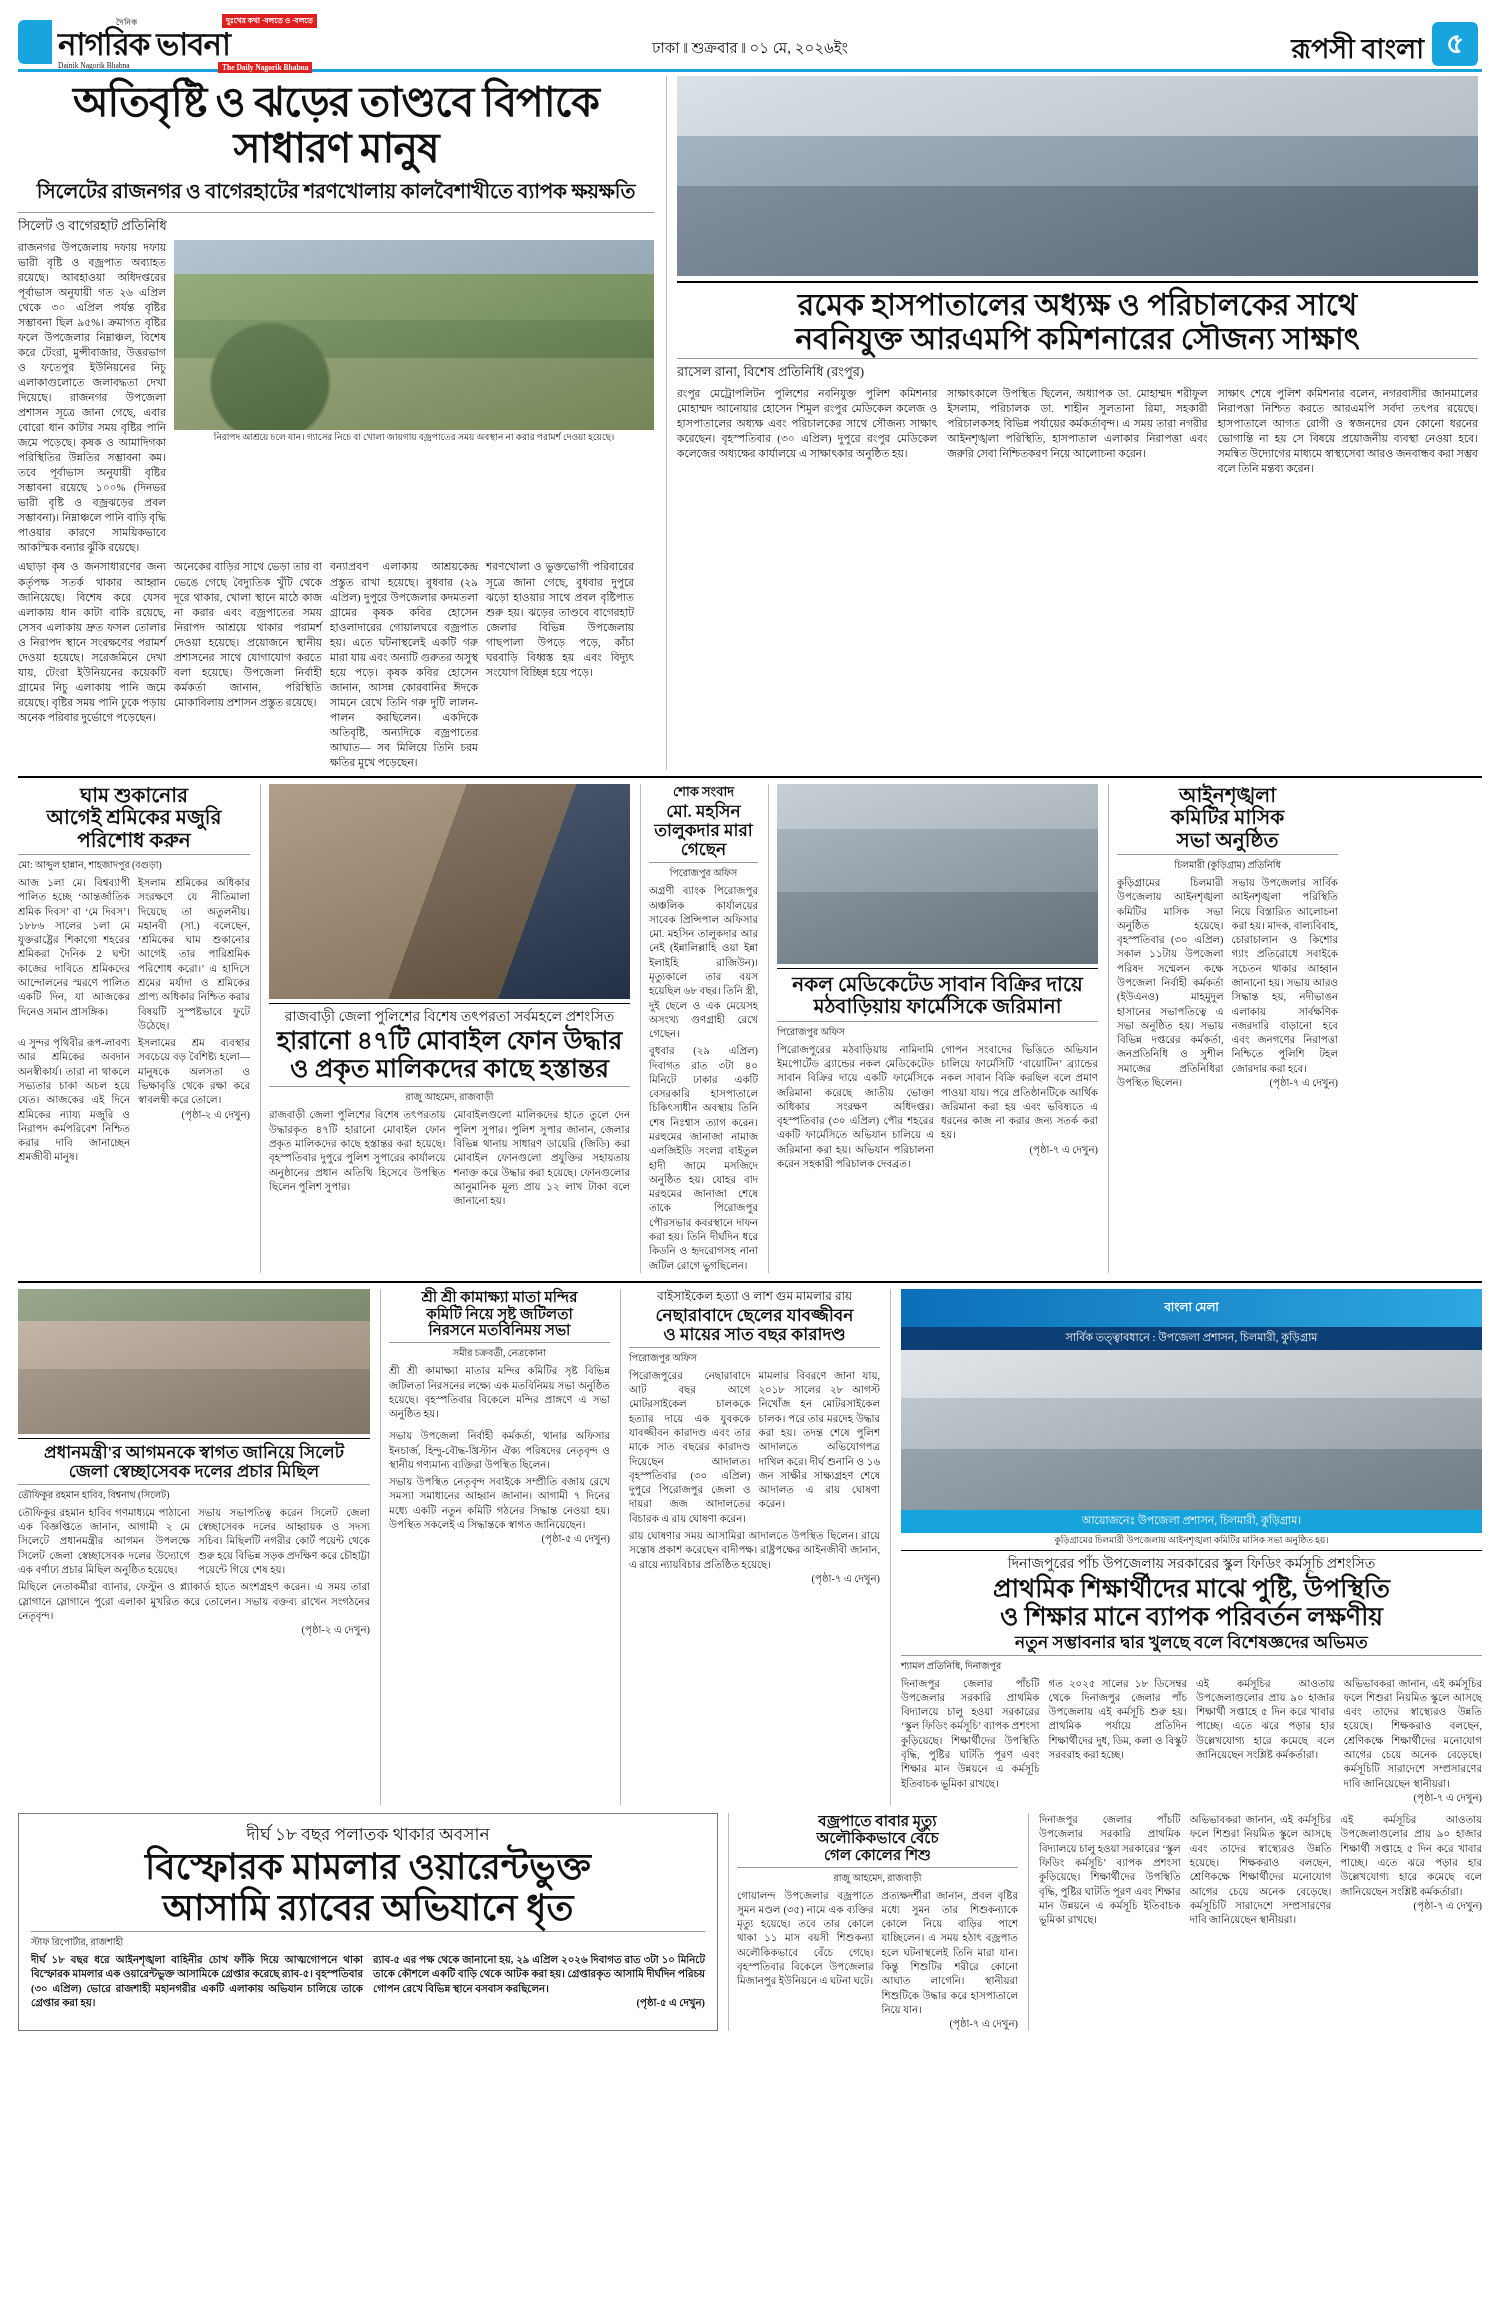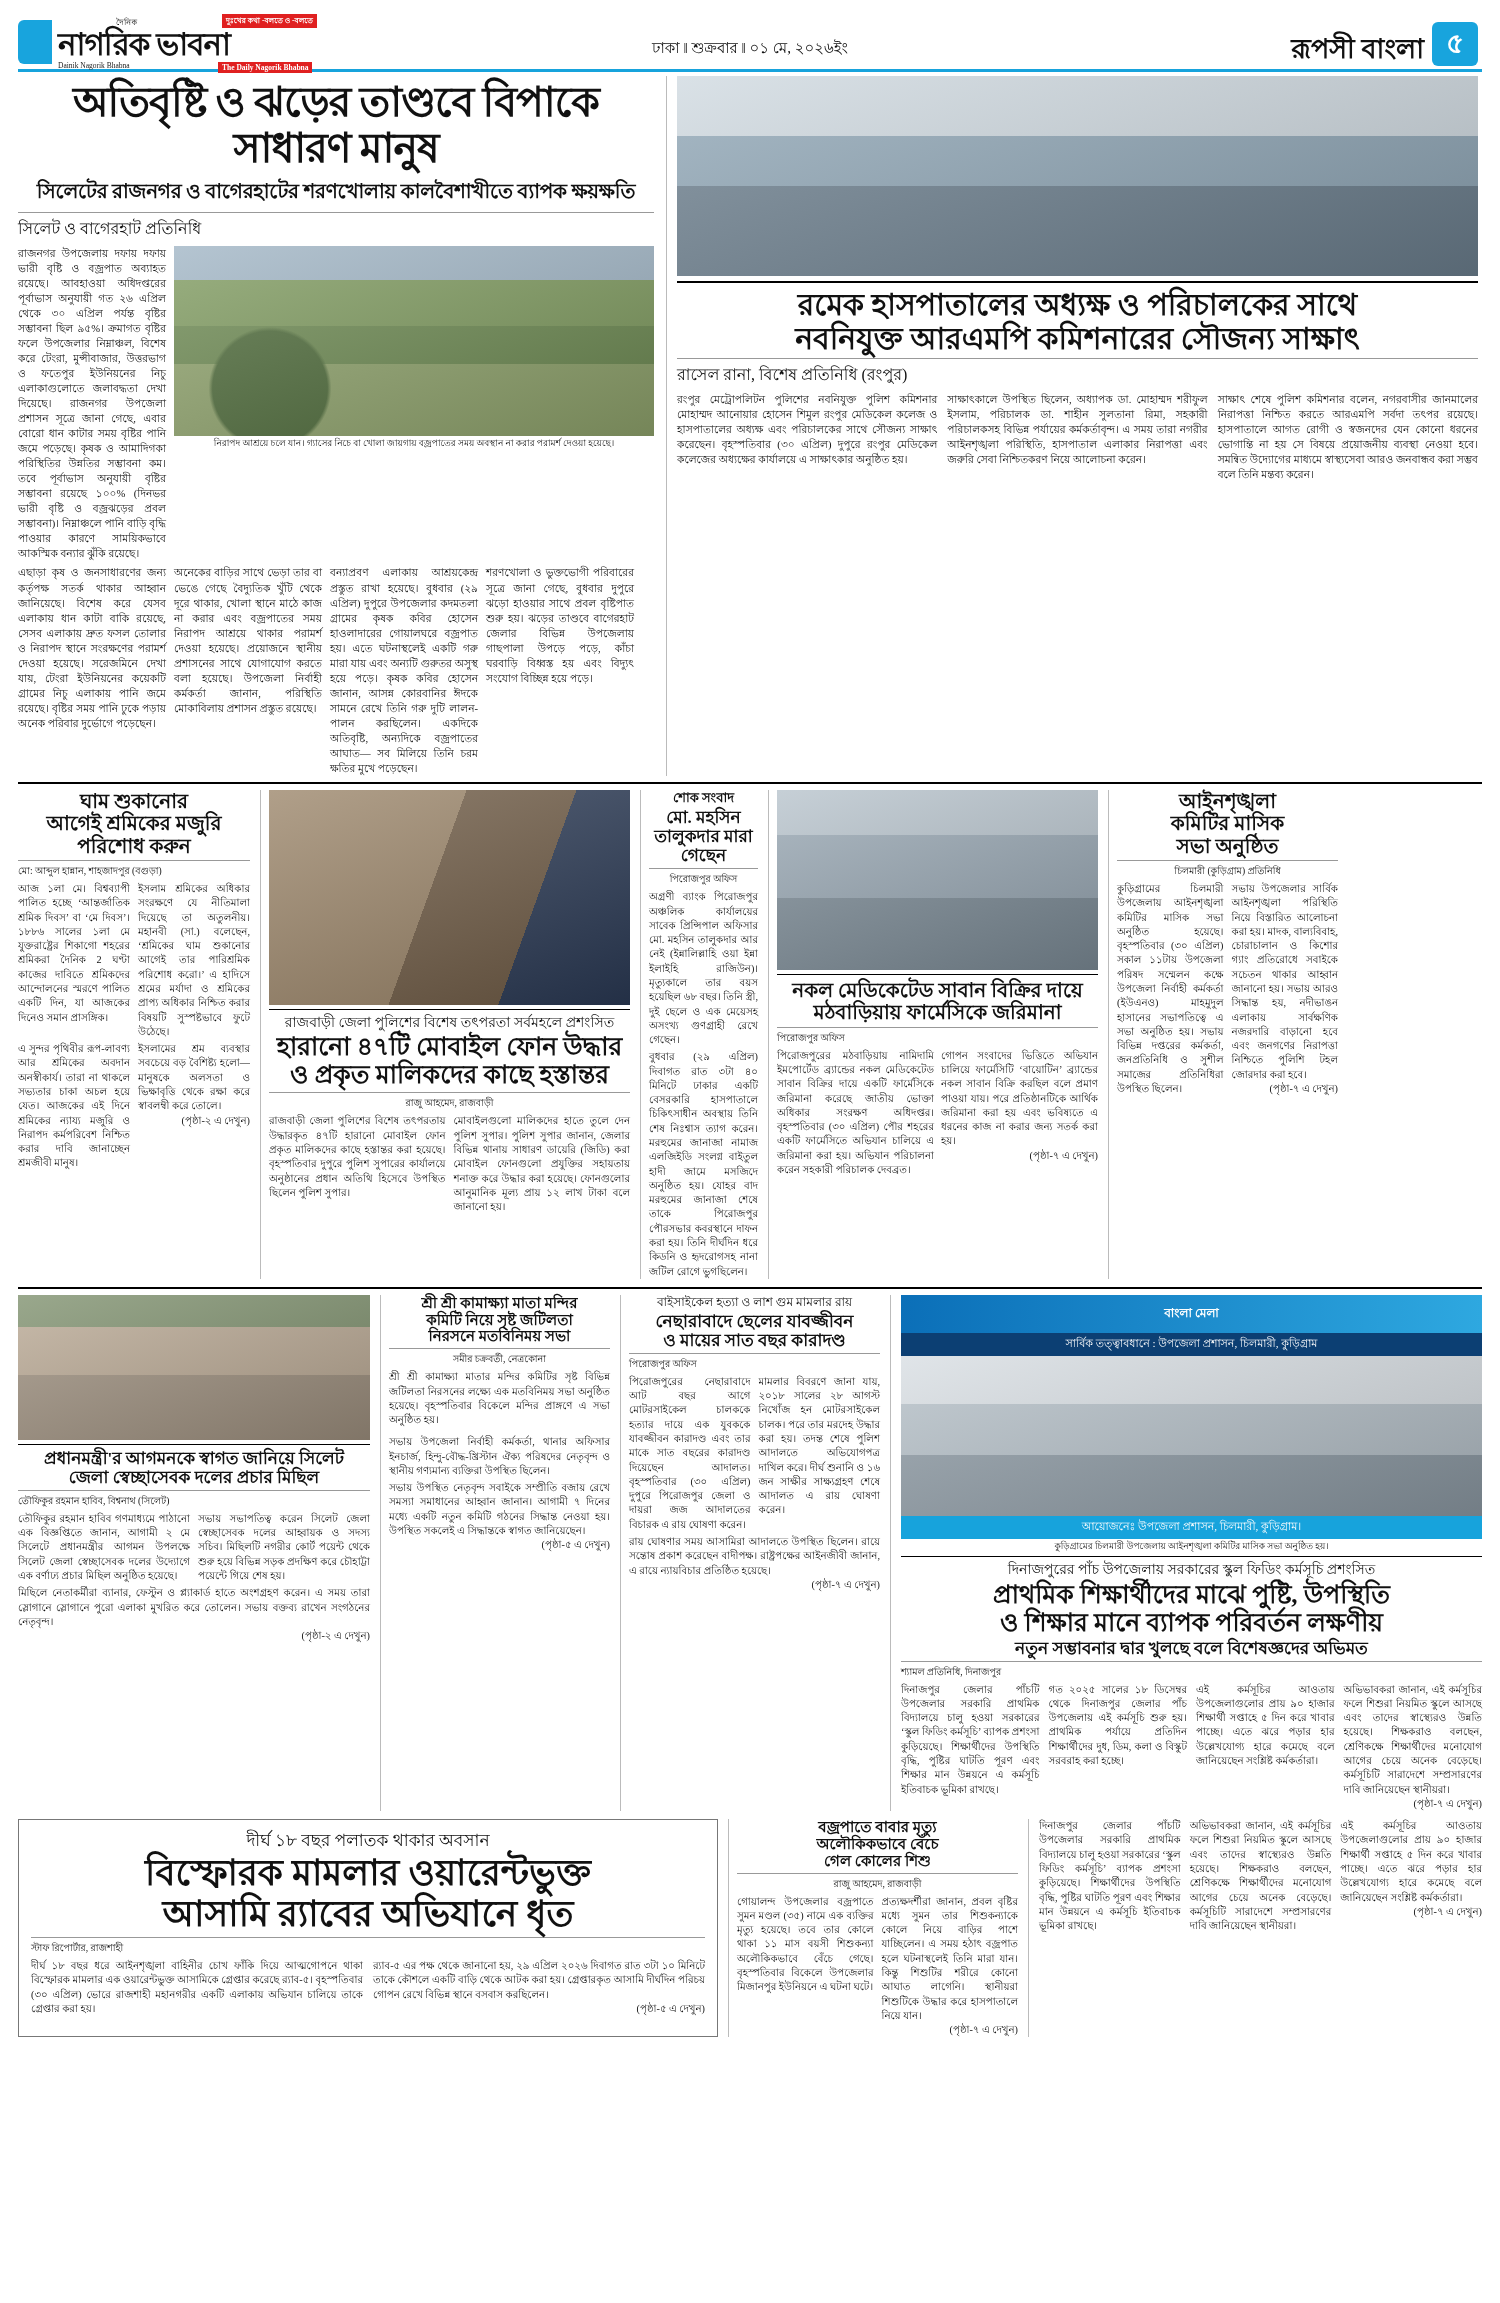--- a/index.html
+++ b/index.html
@@ -36,21 +36,21 @@
   .mh-right { position:absolute; right:58px; top:14px; font-size:27px; font-weight:bold; white-space:nowrap; }
   .mh-pageno {
     position:absolute; right:4px; top:8px; width:46px; height:44px;
     background:#18a4dd; border-radius:6px; color:#fff;
     font-size:28px; font-weight:bold; text-align:center; line-height:44px;
   }
 
   
   .hl { font-weight:bold; line-height:1.12; text-align:center; }
   .kicker { text-align:center; font-size:15px; line-height:1.25; margin-bottom:2px;}
-  .byline { font-size:16px; margin:3px 0 3px 0; }
+  .byline { font-size:13px; margin:3px 0 3px 0; }
   .byline.c { text-align:center; }
   .body { font-size:10.6px; line-height:1.42; text-align:justify; hyphens:auto; }
   .rule { border-top:1px solid #000; margin:4px 0; }
   .rule2 { border-top:2px solid #000; margin:5px 0; }
   .thinrule { border-top:1px solid #999; margin:3px 0; }
   .cap { font-size:9px; text-align:center; margin-top:2px; line-height:1.25;}
 
   
   .photo { background:#c8c8c8; position:relative; overflow:hidden; display:block; }
   .photo::after{ content:""; position:absolute; inset:0;
@@ -371,21 +371,21 @@
   </div>
 
   <div style="display:flex;gap:10px;margin-top:8px;">
 
     <div class="boxed" style="width:700px;">
       <div class="kicker" style="font-size:17px;">দীর্ঘ ১৮ বছর পলাতক থাকার অবসান</div>
       <div class="hl" style="font-size:36px;">বিস্ফোরক মামলার ওয়ারেন্টভুক্ত</div>
       <div class="hl" style="font-size:36px;">আসামি র‍্যাবের অভিযানে ধৃত</div>
       <div class="thinrule"></div>
       <div class="byline tiny">স্টাফ রিপোর্টার, রাজশাহী</div>
-      <div style="display:flex;gap:10px;">
+      <div style="display:flex;gap:10px;font-weight:bold;">
         <div style="flex:1">
             <div class="small-col">দীর্ঘ ১৮ বছর ধরে আইনশৃঙ্খলা বাহিনীর চোখ ফাঁকি দিয়ে আত্মগোপনে থাকা বিস্ফোরক মামলার এক ওয়ারেন্টভুক্ত আসামিকে গ্রেপ্তার করেছে র‍্যাব-৫। বৃহস্পতিবার (৩০ এপ্রিল) ভোরে রাজশাহী মহানগরীর একটি এলাকায় অভিযান চালিয়ে তাকে গ্রেপ্তার করা হয়।</div>
           </div>
         <div style="flex:1">
           <div class="small-col">র‍্যাব-৫ এর পক্ষ থেকে জানানো হয়, ২৯ এপ্রিল ২০২৬ দিবাগত রাত ৩টা ১০ মিনিটে তাকে কৌশলে একটি বাড়ি থেকে আটক করা হয়। গ্রেপ্তারকৃত আসামি দীর্ঘদিন পরিচয় গোপন রেখে বিভিন্ন স্থানে বসবাস করছিলেন।</div>
           <div class="small-col" style="text-align:right">(পৃষ্ঠা-৫ এ দেখুন)</div>
         </div>
       </div>
     </div>
 

